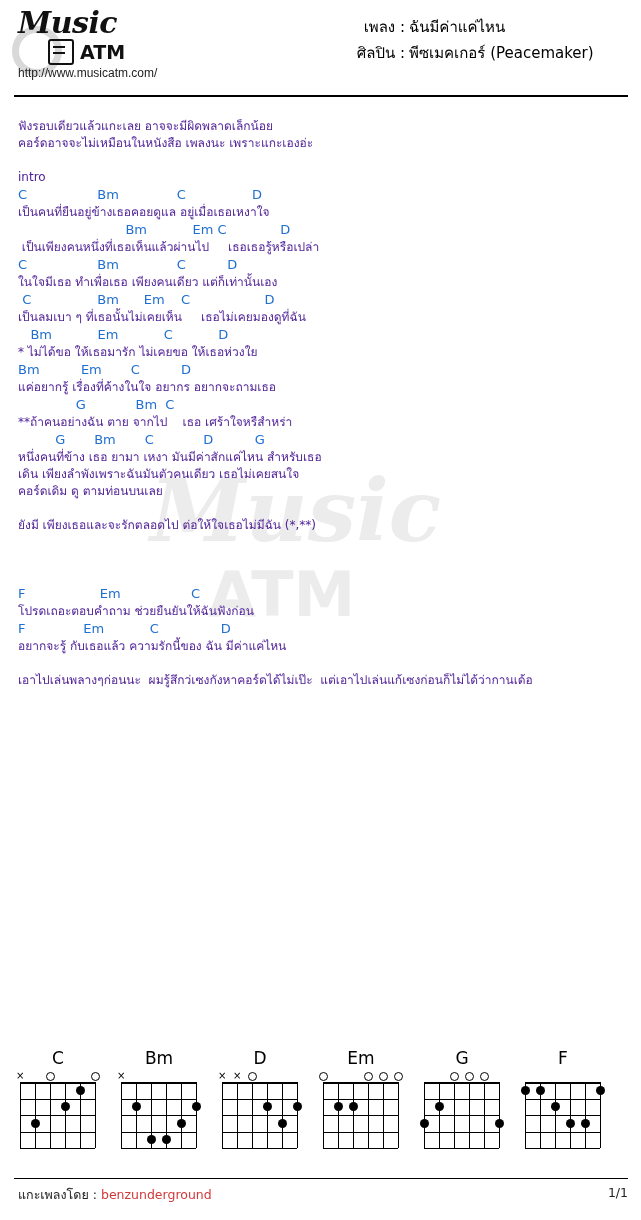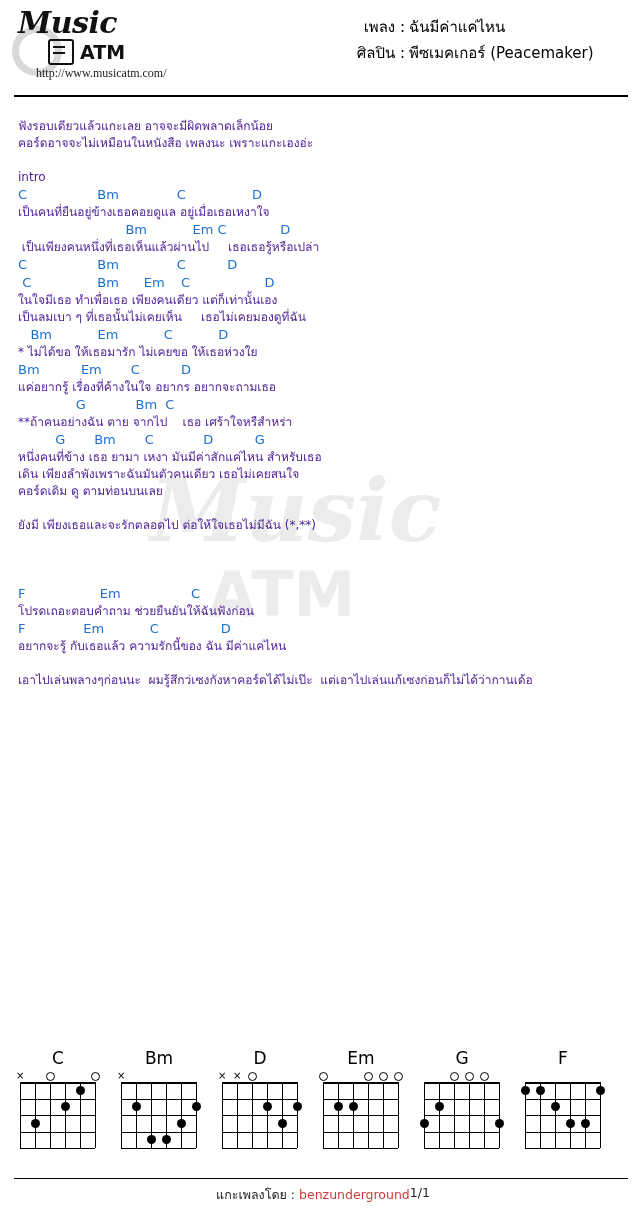--- a/index.html
+++ b/index.html
@@ -88,22 +88,21 @@
     border: 7px solid #d9d9d9;
     border-radius: 50%;
     z-index: -1;
   }
   .logo-url {
     position: absolute;
     left: 18px;
     top: 66px;
     font-size: 12px;
     color: #222;
-    font-family: Liberation Serif, serif;
-    margin-left: 18px;
+    font-family: Liberation Sans, sans-serif;
   }
   .song-meta {
     position: absolute;
     right: 0px;
     top: 14px;
     text-align: left;
     width: 300px;
   }
   .meta-row {
     font-size: 15px;
@@ -258,21 +257,21 @@
     width: 614px;
     height: 1px;
     background: #000;
   }
   .footer {
     position: absolute;
     left: 18px;
     top: 1185px;
     width: 610px;
     display: flex;
-    justify-content: center;
+    justify-content: space-between;
     font-size: 12.5px;
     color: #222;
   }
   .footer .credit .name { color: #cf3a3a; }
   .page-num { color: #222; }
 </style>
 </head>
 <body>
 
 <div class="page">
@@ -307,22 +306,22 @@
   <div class="content" id="lyrics-container">
       <div class="line ">ฟังรอบเดียวแล้วแกะเลย อาจจะมีผิดพลาดเล็กน้อย</div>
       <div class="line ">คอร์ดอาจจะไม่เหมือนในหนังสือ เพลงนะ เพราะแกะเองอ่ะ</div>
       <div class="line spacer"></div>
       <div class="line ">intro</div>
       <div class="line chords">C                 Bm              C                D</div>
       <div class="line ">เป็นคนที่ยืนอยู่ข้างเธอคอยดูแล อยู่เมื่อเธอเหงาใจ</div>
       <div class="line chords">                          Bm           Em C             D</div>
       <div class="line "> เป็นเพียงคนหนึ่งที่เธอเห็นแล้วผ่านไป     เธอเธอรู้หรือเปล่า</div>
       <div class="line chords">C                 Bm              C          D</div>
+      <div class="line ">ในใจมีเธอ ทำเพื่อเธอ เพียงคนเดียว แต่ก็เท่านั้นเอง</div>
       <div class="line chords"> C                Bm      Em    C                  D</div>
-      <div class="line ">ในใจมีเธอ ทำเพื่อเธอ เพียงคนเดียว แต่ก็เท่านั้นเอง</div>
       <div class="line ">เป็นลมเบา ๆ ที่เธอนั้นไม่เคยเห็น     เธอไม่เคยมองดูที่ฉัน</div>
       <div class="line chords">   Bm           Em           C           D</div>
       <div class="line ">* ไม่ได้ขอ ให้เธอมารัก ไม่เคยขอ ให้เธอห่วงใย</div>
       <div class="line chords">Bm          Em       C          D</div>
       <div class="line ">แค่อยากรู้ เรื่องที่ค้างในใจ อยากร อยากจะถามเธอ</div>
       <div class="line chords">              G            Bm  C</div>
       <div class="line ">**ถ้าคนอย่างฉัน ตาย จากไป    เธอ เศร้าใจหรืสำหร่า</div>
       <div class="line chords">         G       Bm       C            D          G</div>
       <div class="line ">หนึ่งคนที่ข้าง เธอ ยามา เหงา มันมีค่าสักแค่ไหน สำหรับเธอ</div>
       <div class="line ">เดิน เพียงลำพังเพราะฉันมันตัวคนเดียว เธอไม่เคยสนใจ</div>

